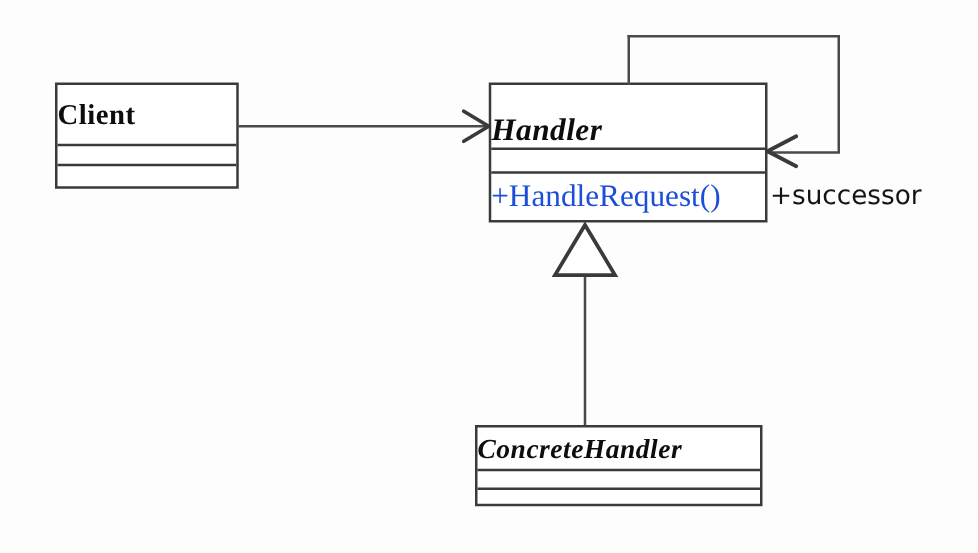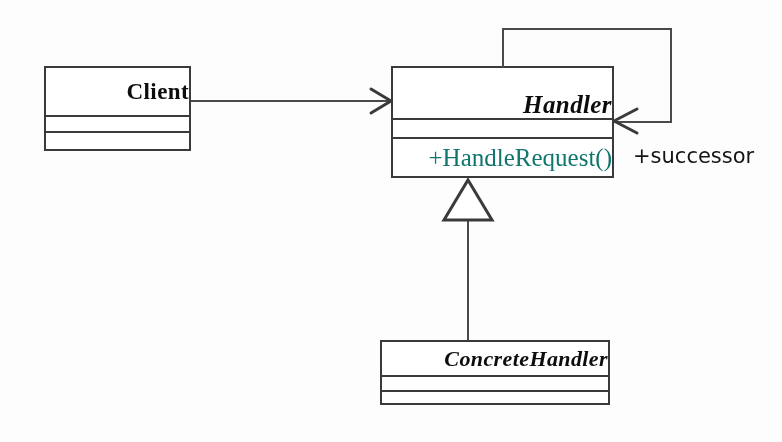--- a/index.html
+++ b/index.html
@@ -20,52 +20,51 @@
     box-sizing: border-box;
     border: 2px solid #3a3a3a;
     background: #ffffff;
     display: flex;
     flex-direction: column;
   }
   .compartment {
     box-sizing: border-box;
     display: flex;
     align-items: center;
-    justify-content: flex-end;
+    justify-content: flex-start;
     overflow: hidden;
   }
   .compartment.divided {
     border-top: 2px solid #3a3a3a;
   }
   .class-name {
     font-weight: bold;
     color: #0d0d0d;
     white-space: nowrap;
     letter-spacing: 0.4px;
   }
   .class-name.abstract {
     font-style: italic;
   }
   .feature-text {
     font-weight: normal;
-    color: #0f766e;
+    color: #1d4ed8;
     white-space: nowrap;
   }
   .edge {
     position: absolute;
     background: #4a4a4a;
   }
   .edge.h { height: 2px; }
   .edge.v { width: 2px; }
   .role-label {
     position: absolute;
     font-family: "DejaVu Sans", sans-serif;
     color: #141414;
     white-space: nowrap;
-    margin-left: 17px;
   }
   svg.overlay {
     position: absolute;
     left: 0;
     top: 0;
     width: 782px;
     height: 442px;
     overflow: visible;
   }
 </style>

